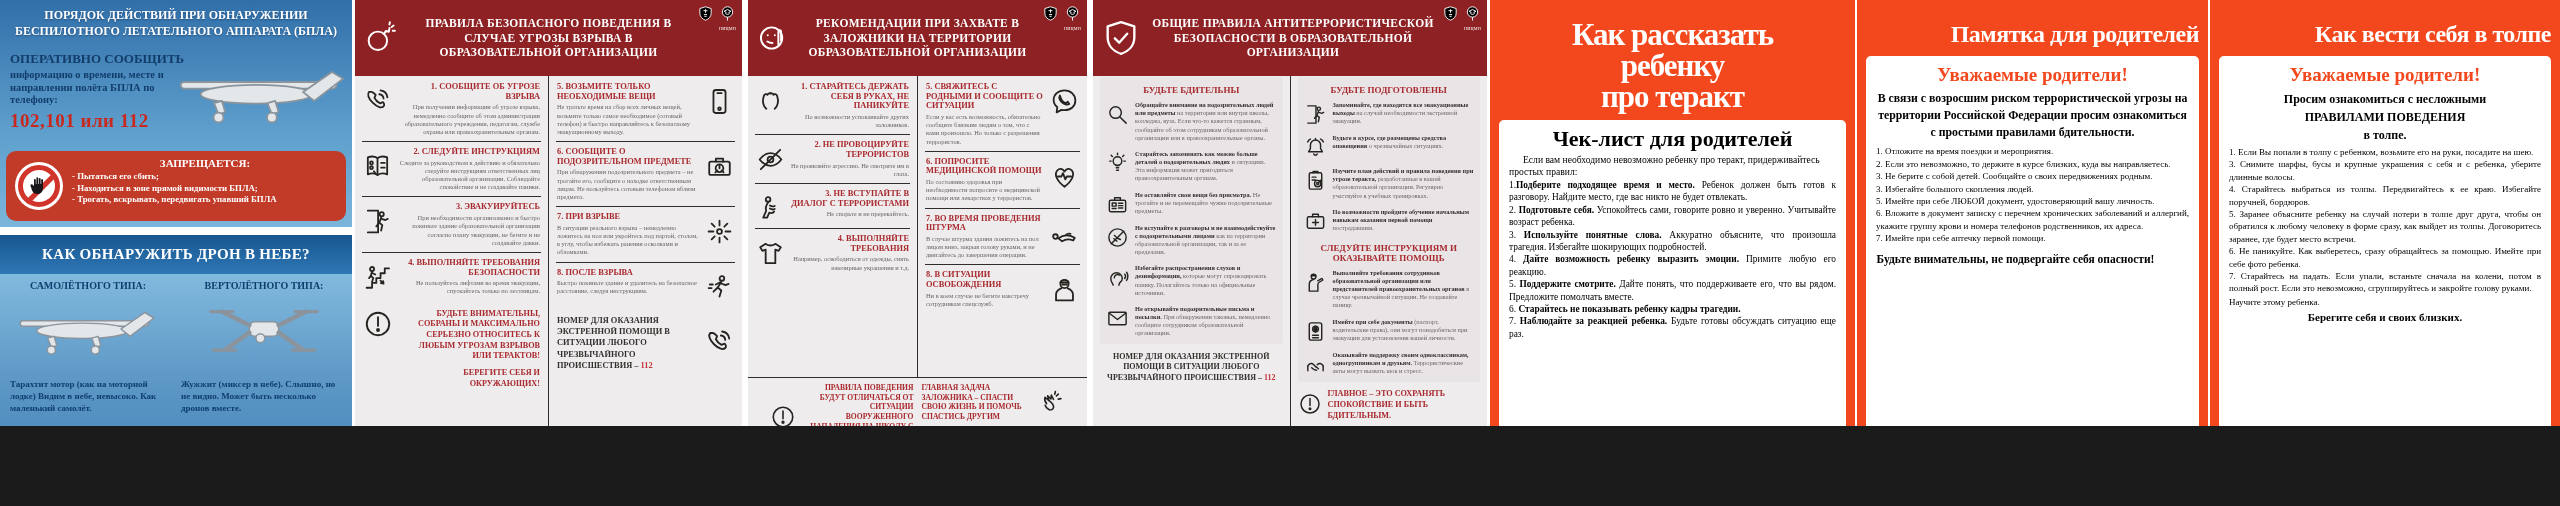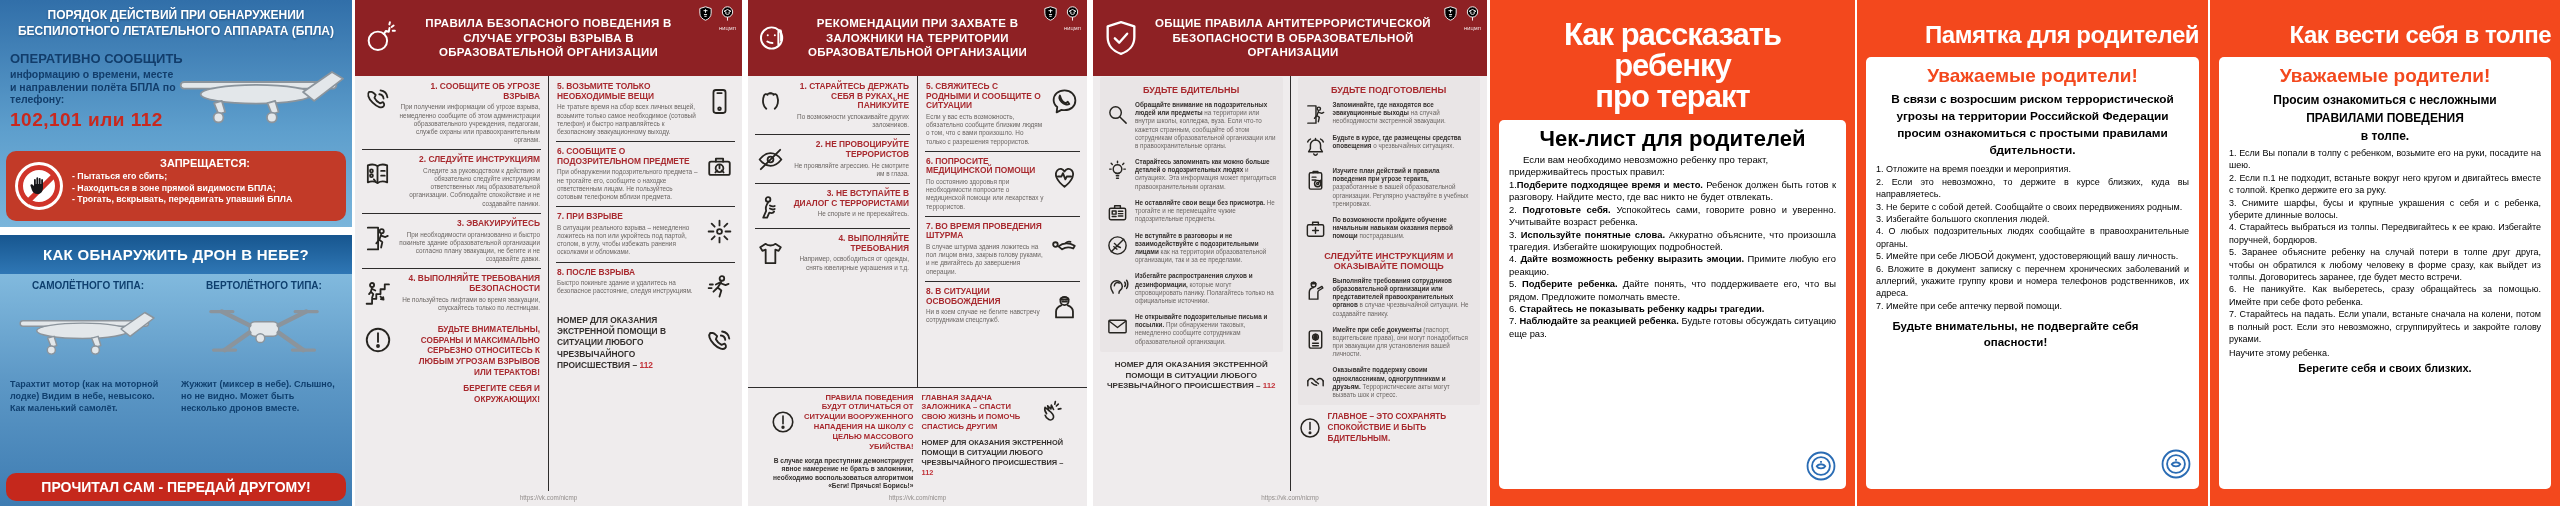--- a/index.html
+++ b/index.html
@@ -1,18 +1,18 @@
 <!DOCTYPE html>
 <html lang="ru"><head>
 <meta charset="utf-8">
 <style>
   html,body{margin:0;padding:0;background:#1b1b1b}
   *{box-sizing:border-box}
-  .canvas{width:2560px;height:506px;display:flex;overflow:hidden;
-          font-family:Liberation Sans, sans-serif;background:#6d28d9}
+  .canvas{width:2560px;height:426px;display:flex;overflow:hidden;
+          font-family:Liberation Serif, serif;background:#6d28d9}
   .poster{position:relative;height:506px;flex:none;overflow:hidden}
 
   
   svg.ig{stroke:#262420;fill:none;stroke-width:1.5;stroke-linecap:round;stroke-linejoin:round;flex:none}
   svg.drone{fill:#e3e7ea;stroke:#8b949c;stroke-width:.8}
 
   
   .p1{width:352px;background:linear-gradient(180deg,#316fa9,#5e9fcd 26%,#85bde0 52%,#5d98c6 75%,#3e7cb2)}
   .p1-title{padding:8px 6px 4px;text-align:center;color:#fff;font-weight:bold;font-size:12px;line-height:1.3;text-shadow:0 1px 2px rgba(10,40,80,.5)}
   .p1-report{position:relative;height:104px;padding:8px 6px 0 10px}
@@ -719,60 +719,58 @@
       <div>ребенку</div>
       <div>про теракт</div>
     </div>
     <div class="po-box">
       <div class="p5-h">Чек-лист для родителей</div>
       <div class="p5-intro">Если вам необходимо невозможно ребенку про теракт, придерживайтесь простых правил:</div>
       <div class="li"><span>1.</span><b>Подберите подходящее время и место.</b><span> Ребенок должен быть готов к разговору. Найдите место, где вас никто не будет отвлекать.</span></div>
       <div class="li"><span>2.</span> <b>Подготовьте себя.</b><span> Успокойтесь сами, говорите ровно и уверенно. Учитывайте возраст ребенка.</span></div>
       <div class="li"><span>3.</span> <b>Используйте понятные слова.</b><span> Аккуратно объясните, что произошла трагедия. Избегайте шокирующих подробностей.</span></div>
       <div class="li"><span>4.</span> <b>Дайте возможность ребенку выразить эмоции.</b><span> Примите любую его реакцию.</span></div>
-      <div class="li"><span>5.</span> <b>Подберите ребенка.</b><span> Дайте понять, что поддерживаете его, что вы рядом. Предложите помолчать вместе.</span></div>
+      <div class="li"><span>5.</span> <b>Поддержите смотрите.</b><span> Дайте понять, что поддерживаете его, что вы рядом. Предложите помолчать вместе.</span></div>
       <div class="li"><span>6.</span> <b>Старайтесь не показывать ребенку кадры трагедии.</b><span></span></div>
       <div class="li"><span>7.</span> <b>Наблюдайте за реакцией ребенка.</b><span> Будьте готовы обсуждать ситуацию еще раз.</span></div>
       <svg class="emb e5">
           <use href="#s-emblem"></use>
         </svg>
     </div>
   </div>
 
   <div class="poster po p6">
     <div class="po-title">Памятка для родителей</div>
     <div class="po-box">
       <div class="salute">Уважаемые родители!</div>
       <div class="p6-intro">В связи с возросшим риском террористической угрозы на территории Российской Федерации просим ознакомиться с простыми правилами бдительности.</div>
       <div class="li"><span>1.</span> <span>Отложите на время поездки и мероприятия.</span></div>
       <div class="li"><span>2.</span> <span>Если это невозможно, то держите в курсе близких, куда вы направляетесь.</span></div>
       <div class="li"><span>3.</span> <span>Не берите с собой детей. Сообщайте о своих передвижениях родным.</span></div>
       <div class="li"><span>3.</span> <span>Избегайте большого скопления людей.</span></div>
-      <div class="li"><span>4.</span> <span>О любых подозрительных людях сообщайте в правоохранительные органы.</span></div>
       <div class="li"><span>5.</span> <span>Имейте при себе ЛЮБОЙ документ, удостоверяющий вашу личность.</span></div>
       <div class="li"><span>6.</span> <span>Вложите в документ записку с перечнем хронических заболеваний и аллергий, укажите группу крови и номера телефонов родственников, их адреса.</span></div>
       <div class="li"><span>7.</span> <span>Имейте при себе аптечку первой помощи.</span></div>
       <div class="p6-foot">Будьте внимательны, не подвергайте себя опасности!</div>
       <svg class="emb e6">
           <use href="#s-emblem"></use>
         </svg>
     </div>
   </div>
 
   <div class="poster po p7">
     <div class="po-title">Как вести себя в толпе</div>
     <div class="po-box">
       <div class="salute">Уважаемые родители!</div>
       <div class="p7-intro">
         <div>Просим ознакомиться с несложными</div>
         <div>ПРАВИЛАМИ ПОВЕДЕНИЯ</div>
         <div>в толпе.</div>
       </div>
       <div class="li"><span>1.</span> <span>Если Вы попали в толпу с ребенком, возьмите его на руки, посадите на шею.</span></div>
-      <div class="li"><span>2.</span> <span>Если п.1 не подходит, встаньте вокруг него кругом и двигайтесь вместе с толпой. Крепко держите его за руку.</span></div>
       <div class="li"><span>3.</span> <span>Снимите шарфы, бусы и крупные украшения с себя и с ребенка, уберите длинные волосы.</span></div>
       <div class="li"><span>4.</span> <span>Старайтесь выбраться из толпы. Передвигайтесь к ее краю. Избегайте поручней, бордюров.</span></div>
       <div class="li"><span>5.</span> <span>Заранее объясните ребенку на случай потери в толпе друг друга, чтобы он обратился к любому человеку в форме сразу, как выйдет из толпы. Договоритесь заранее, где будет место встречи.</span></div>
       <div class="li"><span>6.</span> <span>Не паникуйте. Как выберетесь, сразу обращайтесь за помощью. Имейте при себе фото ребенка.</span></div>
       <div class="li"><span>7.</span> <span>Старайтесь на падать. Если упали, встаньте сначала на колени, потом в полный рост. Если это невозможно, сгруппируйтесь и закройте голову руками.</span></div>
       <div class="p7-after">Научите этому ребенка.</div>
       <div class="p7-foot">Берегите себя и своих близких.</div>
     </div>
   </div>
 

